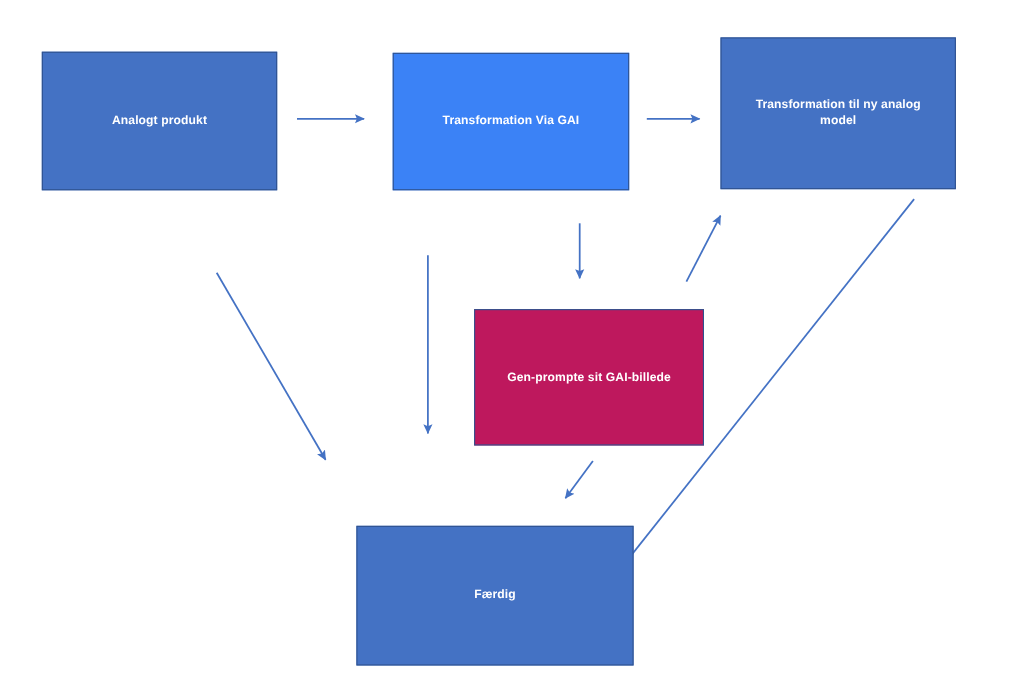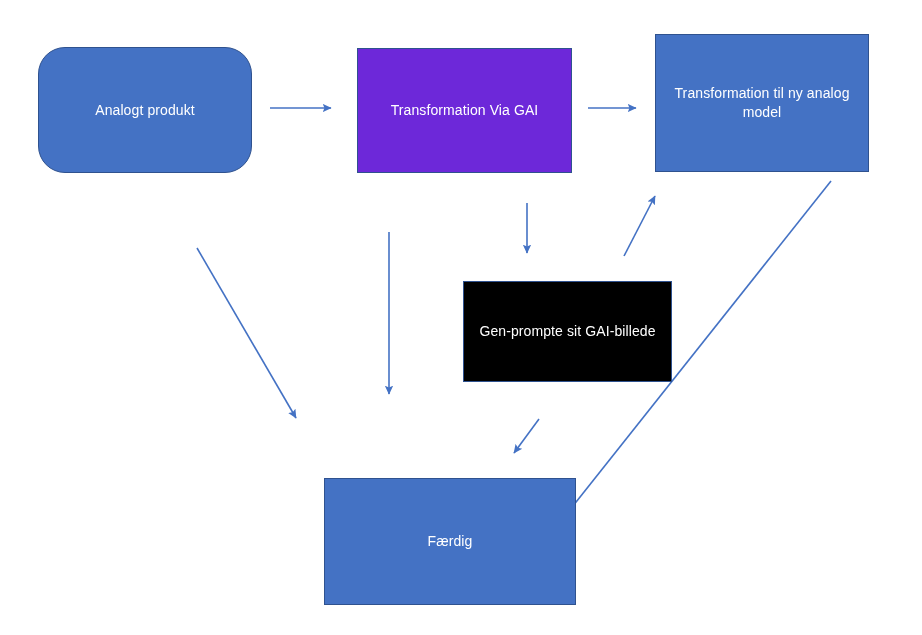--- a/index.html
+++ b/index.html
@@ -23,23 +23,23 @@
     box-sizing: border-box;
     background: #4472C4;
     border: 1px solid #2F528F;
     display: flex;
     align-items: center;
     justify-content: center;
     text-align: center;
   }
   .node-label {
     color: #FFFFFF;
-    font-size: 14px;
+    font-size: 11px;
     line-height: 1.35;
-    font-weight: 400;
+    font-weight: 700;
     padding: 0 14px;
     letter-spacing: 0.1px;
     white-space: pre-line;
   }
   #node-analogt-produkt { left: 38px;  top: 47px;  width: 214px; height: 126px; }
   #node-transformation-via-gai { left: 357px; top: 48px;  width: 215px; height: 125px; }
   #node-transformation-til-ny-analog-model { left: 655px; top: 34px;  width: 214px; height: 138px; }
   #node-gen-prompte { left: 431px; top: 281px; width: 209px; height: 131px; }
   #node-faerdig { left: 324px; top: 478px; width: 209px; height: 127px; }
 
@@ -68,33 +68,33 @@
         <line x1="588" y1="108" x2="636" y2="108" stroke="#4472C4" stroke-width="1.6" marker-end="url(#arrowhead)"></line>
         <line x1="527" y1="203" x2="527" y2="253" stroke="#4472C4" stroke-width="1.6" marker-end="url(#arrowhead)"></line>
         <line x1="389" y1="232" x2="389" y2="394" stroke="#4472C4" stroke-width="1.6" marker-end="url(#arrowhead)"></line>
         <line x1="197" y1="248" x2="296" y2="418" stroke="#4472C4" stroke-width="1.6" marker-end="url(#arrowhead)"></line>
         <line x1="624" y1="256" x2="655" y2="196" stroke="#4472C4" stroke-width="1.6" marker-end="url(#arrowhead)"></line>
         <line x1="539" y1="419" x2="514" y2="453" stroke="#4472C4" stroke-width="1.6" marker-end="url(#arrowhead)"></line>
         <line x1="831" y1="181" x2="561" y2="521" stroke="#4472C4" stroke-width="1.6" marker-end="url(#arrowhead)"></line>
       </g>
   </svg>
 
-  <div class="node" id="node-analogt-produkt" style="left: 38px; top: 47px; width: 214px; height: 126px; background: rgb(68, 114, 196); border-color: rgb(47, 82, 143); border-radius: 27px;">
+  <div class="node" id="node-analogt-produkt" style="left: 38px; top: 47px; width: 214px; height: 126px; background: rgb(68, 114, 196); border-color: rgb(47, 82, 143);">
     <span class="node-label">Analogt produkt</span>
   </div>
 
-  <div class="node" id="node-transformation-via-gai" style="left: 357px; top: 48px; width: 215px; height: 125px; background: #6d28d9; border-color: rgb(47, 82, 143);">
+  <div class="node" id="node-transformation-via-gai" style="left: 357px; top: 48px; width: 215px; height: 125px; background: #3b82f6; border-color: rgb(47, 82, 143);">
     <span class="node-label">Transformation Via GAI</span>
   </div>
 
   <div class="node" id="node-transformation-til-ny-analog-model" style="left: 655px; top: 34px; width: 214px; height: 138px; background: rgb(68, 114, 196); border-color: rgb(47, 82, 143);">
     <span class="node-label">Transformation til ny analog model</span>
   </div>
 
-  <div class="node" id="node-gen-prompte" style="left: 431px; top: 281px; width: 209px; height: 101px; background: #000000; border-color: rgb(47, 82, 143); margin-left: 32px;">
+  <div class="node" id="node-gen-prompte" style="left: 431px; top: 281px; width: 209px; height: 124px; background: #be185d; border-color: rgb(47, 82, 143);">
     <span class="node-label">Gen-prompte sit GAI-billede</span>
   </div>
 
   <div class="node" id="node-faerdig" style="left: 324px; top: 478px; width: 252px; height: 127px; background: rgb(68, 114, 196); border-color: rgb(47, 82, 143);">
     <span class="node-label">Færdig</span>
   </div>
 
 </div>
 
 </body></html>

